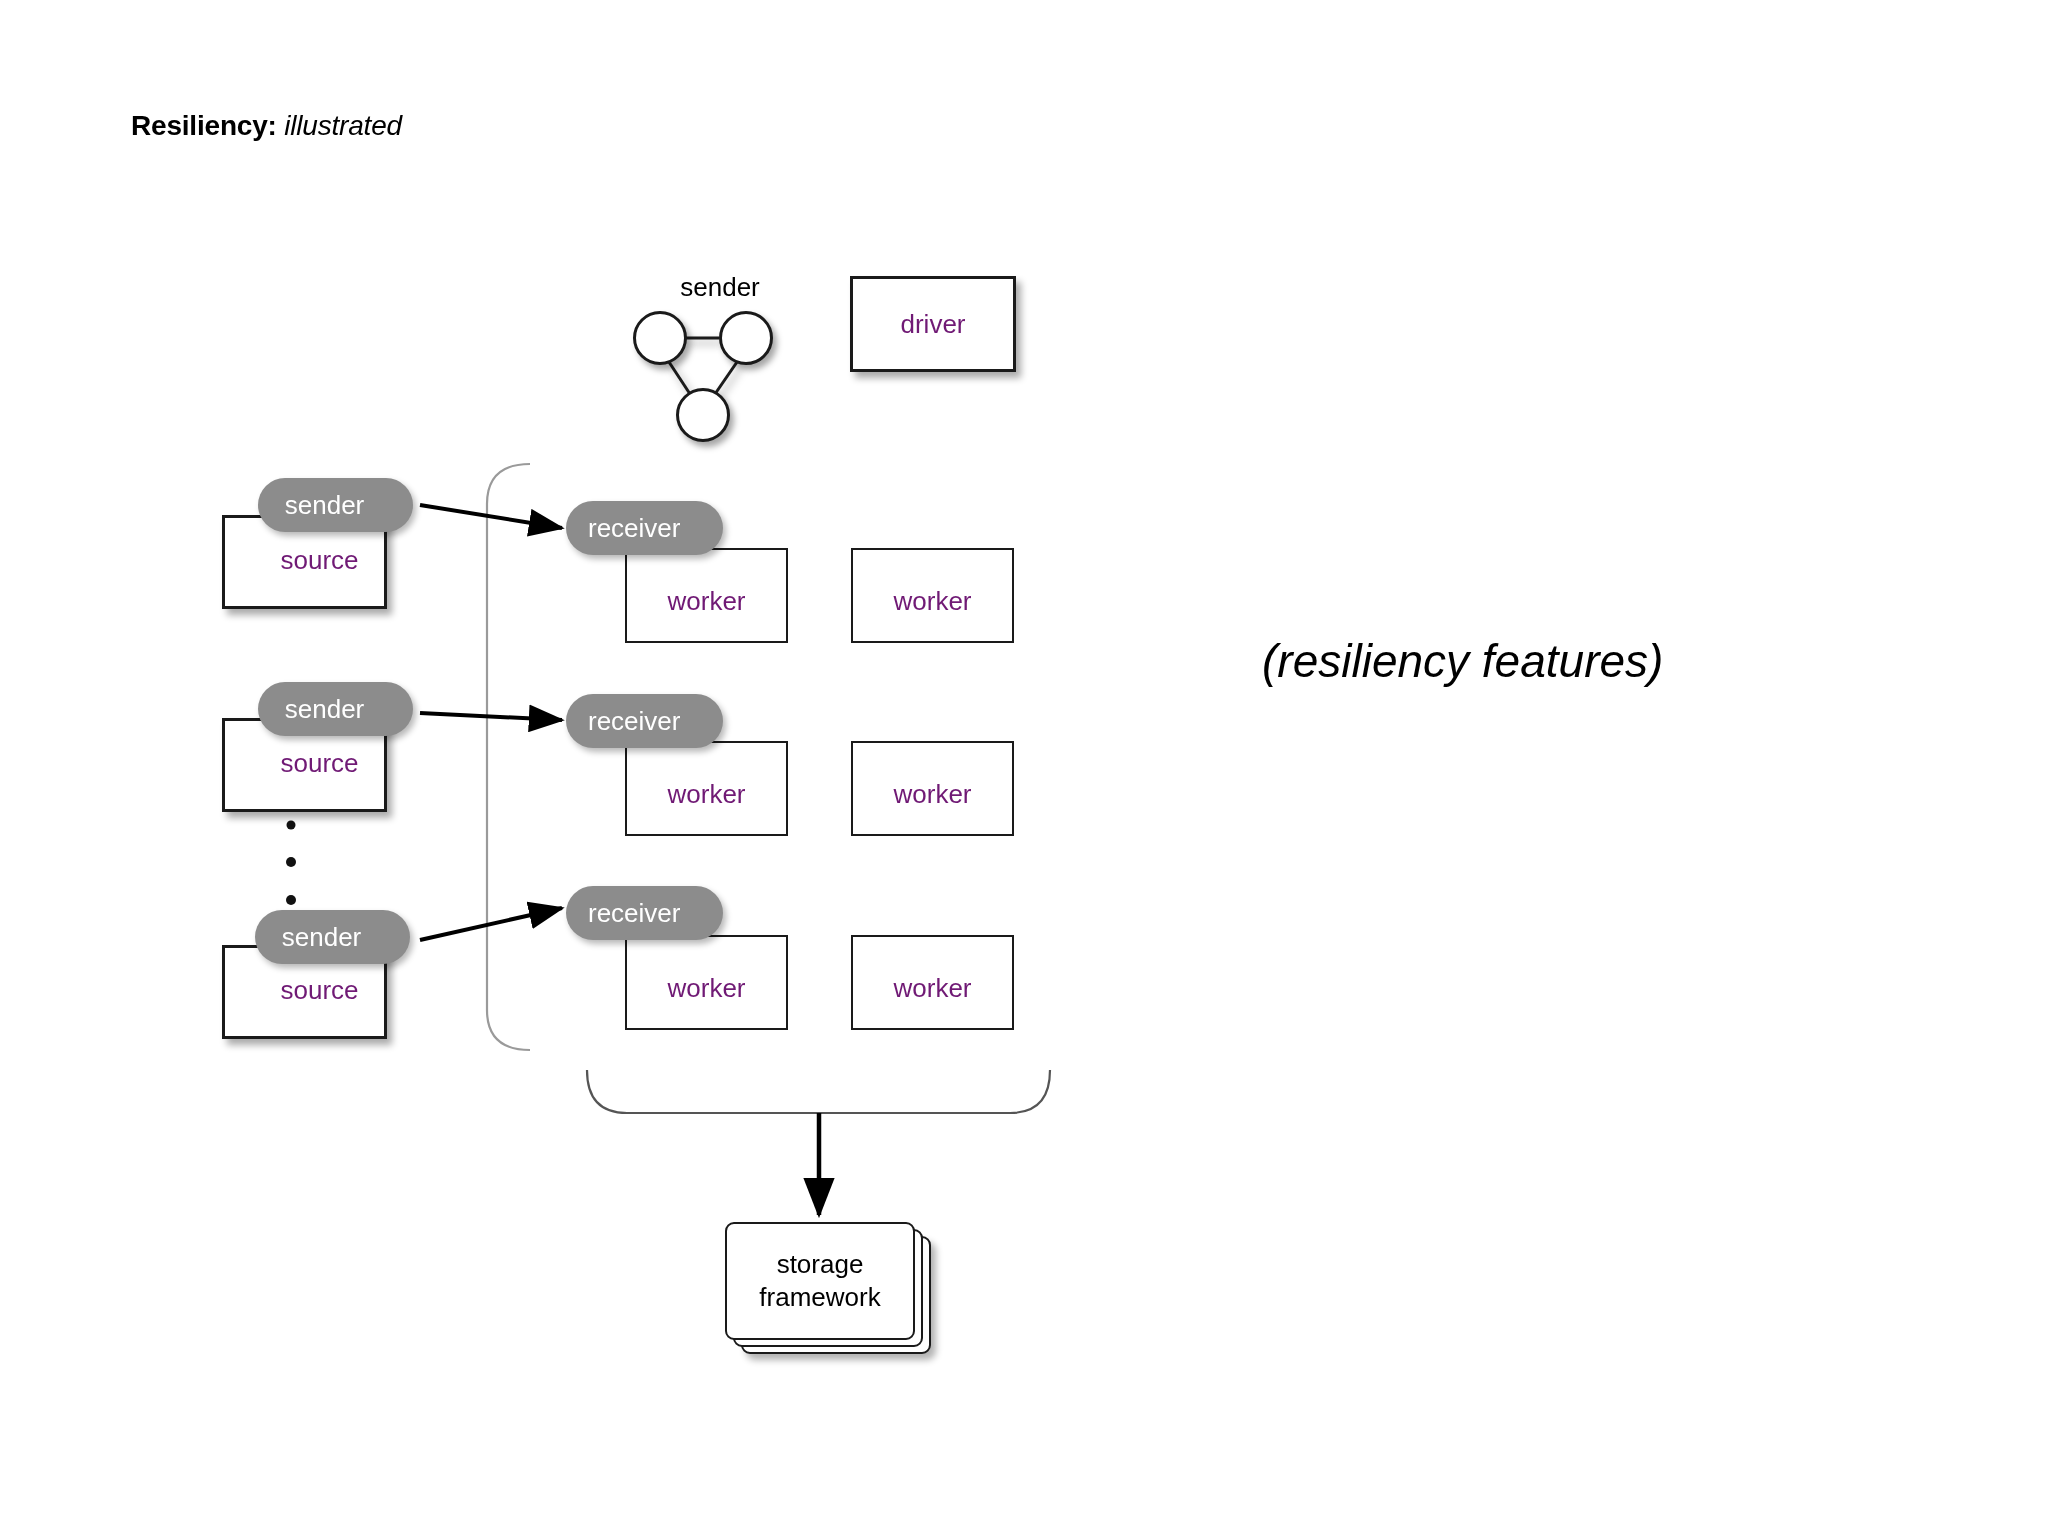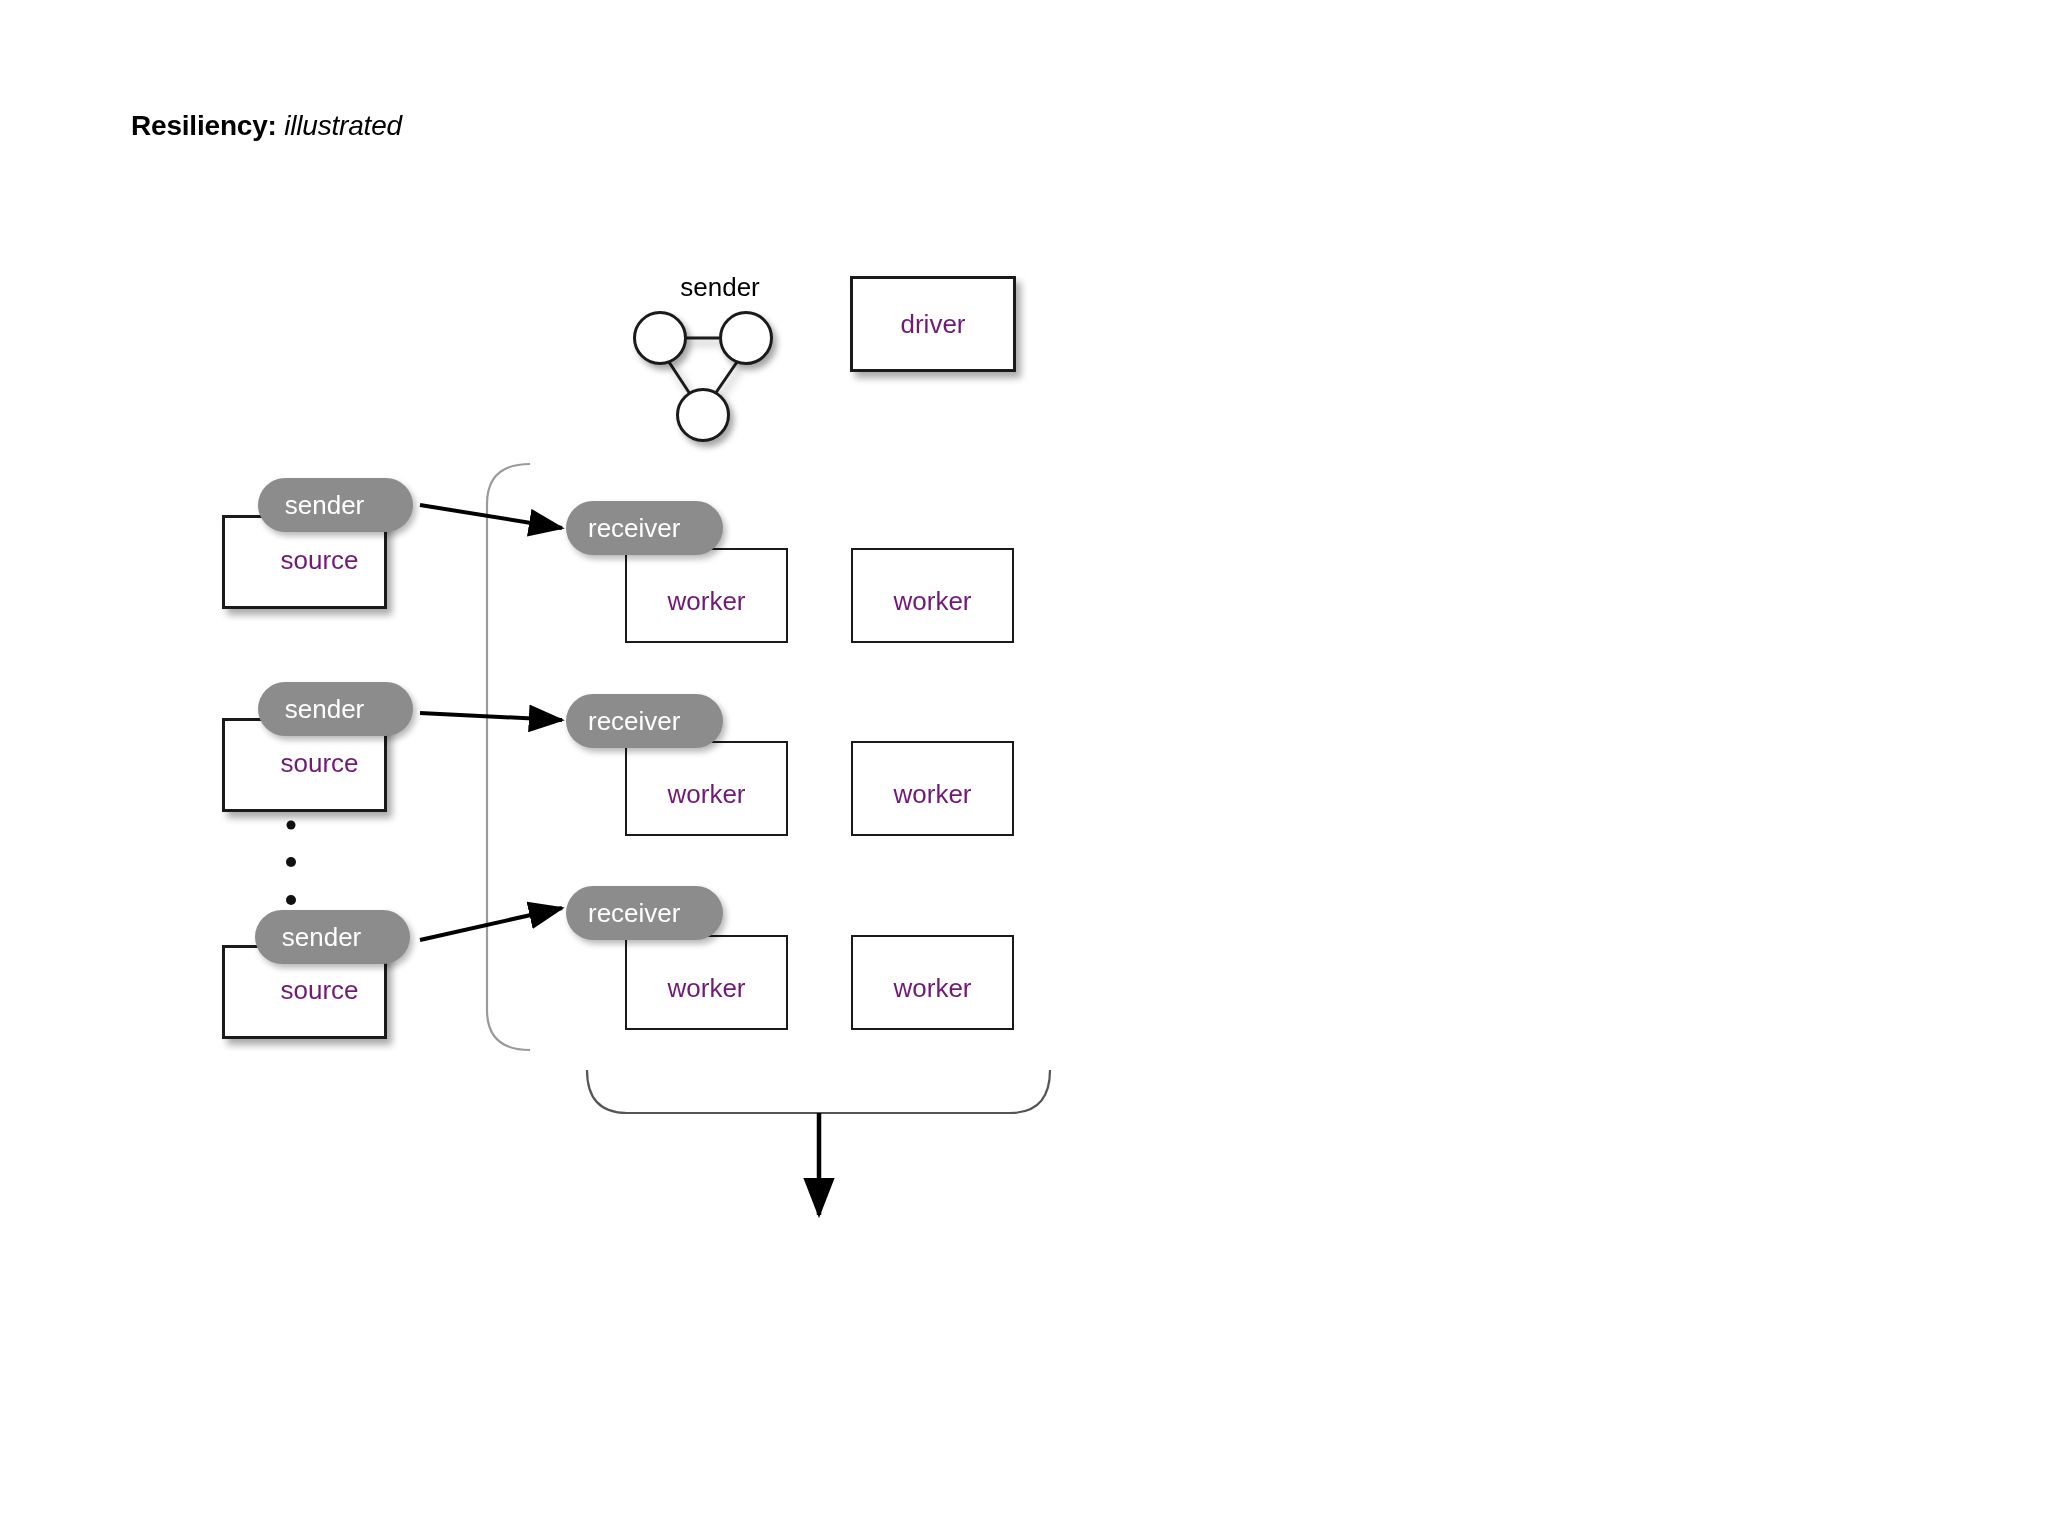--- a/index.html
+++ b/index.html
@@ -185,20 +185,21 @@
 </style>
 </head>
 <body>
 
 <div id="slide">
 
   <div id="title">
     <span class="t-bold">Resiliency:</span><span class="t-italic"> illustrated</span>
   </div>
 
+  <div id="features-caption">(resiliency features)</div>
 
   <svg id="wires" width="2048" height="1536" viewBox="0 0 2048 1536" xmlns="http://www.w3.org/2000/svg">
     <defs>
       <marker id="arrowhead" markerWidth="9" markerHeight="7" refX="8.3" refY="3.5" orient="auto" markerUnits="strokeWidth">
         <polygon points="0 0, 9 3.5, 0 7" fill="#000000"></polygon>
       </marker>
       <filter id="softshadow" x="-40%" y="-40%" width="200%" height="200%">
         <feDropShadow dx="4" dy="5" stdDeviation="4" flood-color="#000000" flood-opacity="0.35"></feDropShadow>
       </filter>
     </defs>
@@ -283,14 +284,23 @@
     <span class="nowrap">worker</span>
   </div>
   <div class="pill receiver-pill" style="left:566px; top:886px; width:157px; height:54px;">
     <span class="nowrap">receiver</span>
   </div>
 
   <div class="box thin worker-box" style="left:851px; top:935px; width:163px; height:95px;">
     <span class="nowrap">worker</span>
   </div>
 
+  <div id="storage-stack">
+    <div class="stack-sheet" id="stack-back2"></div>
+    <div class="stack-sheet" id="stack-back1"></div>
+    <div class="stack-sheet" id="stack-front"></div>
+    <div id="storage-label">
+      <span class="nowrap">storage</span>
+      <span class="nowrap">framework</span>
+    </div>
+  </div>
 
 </div>
 
 </body></html>

